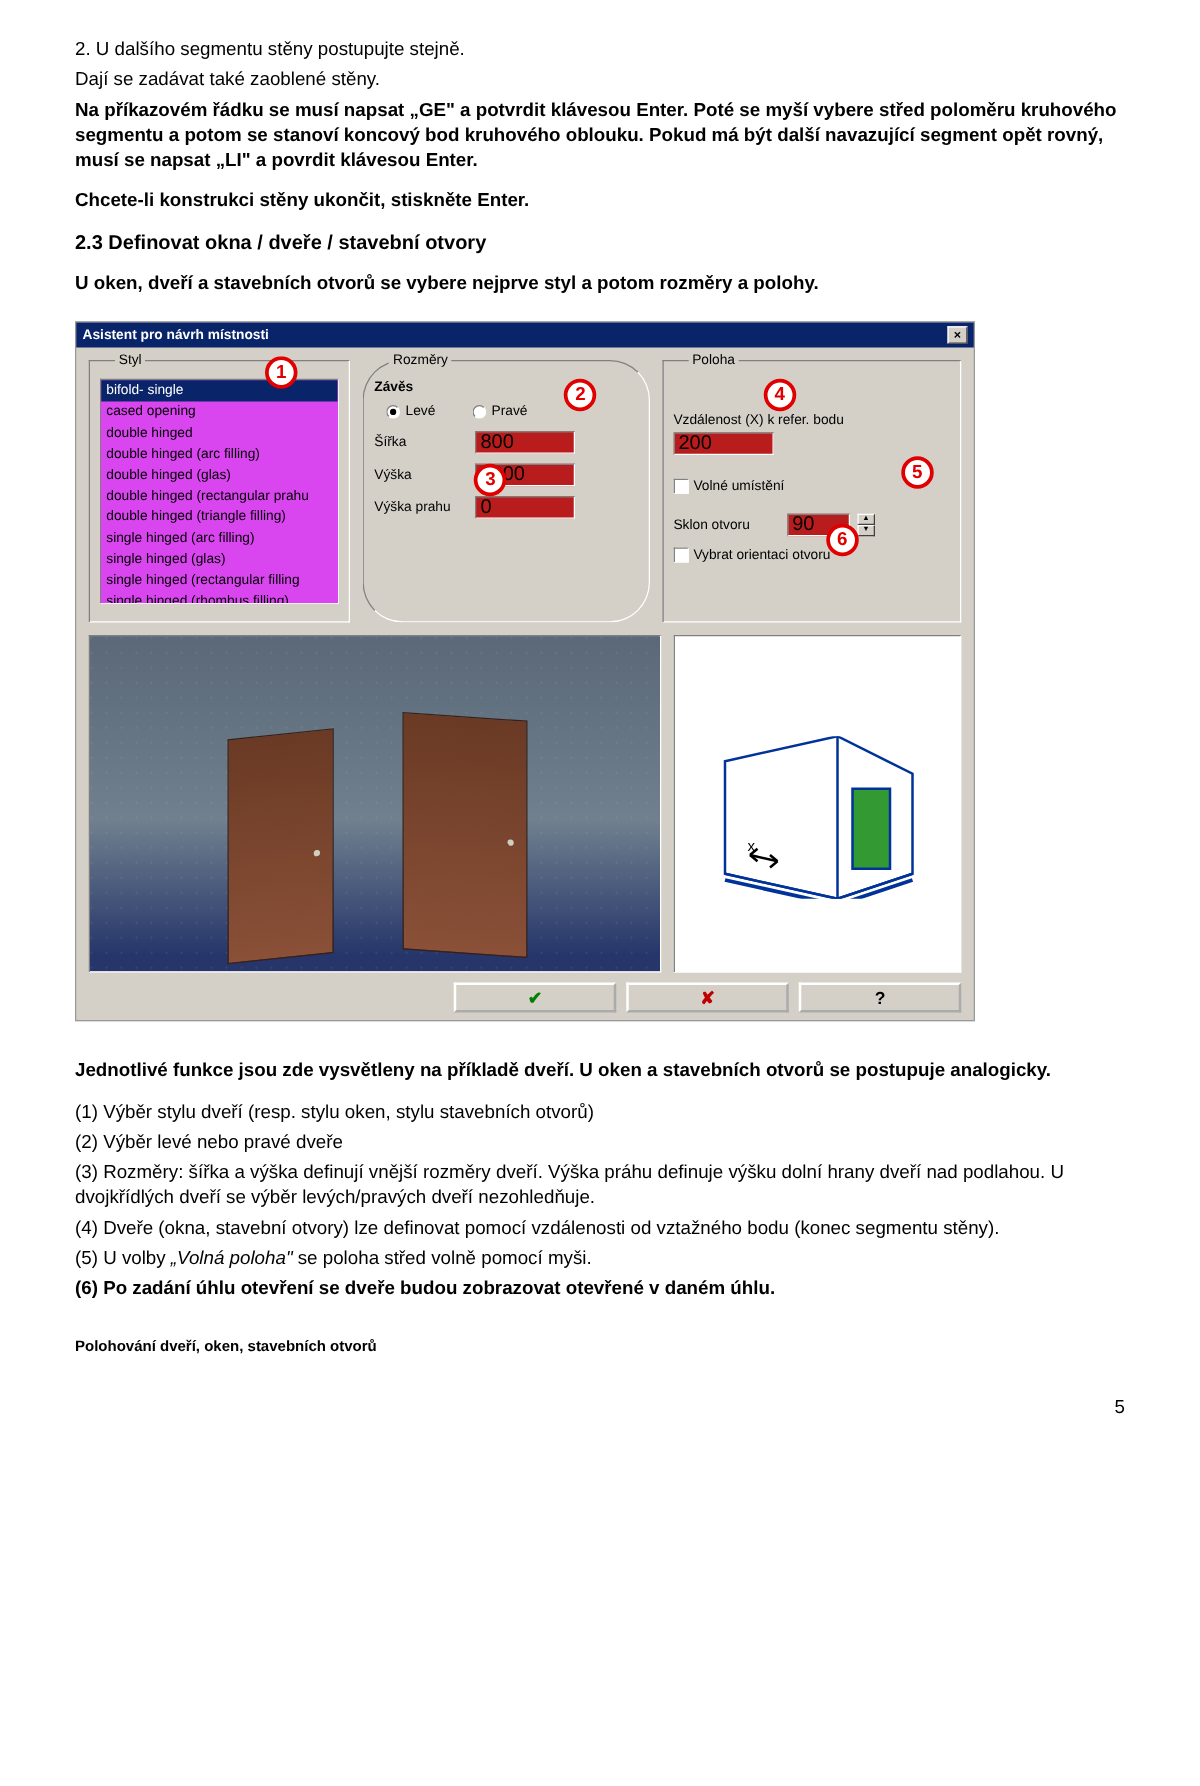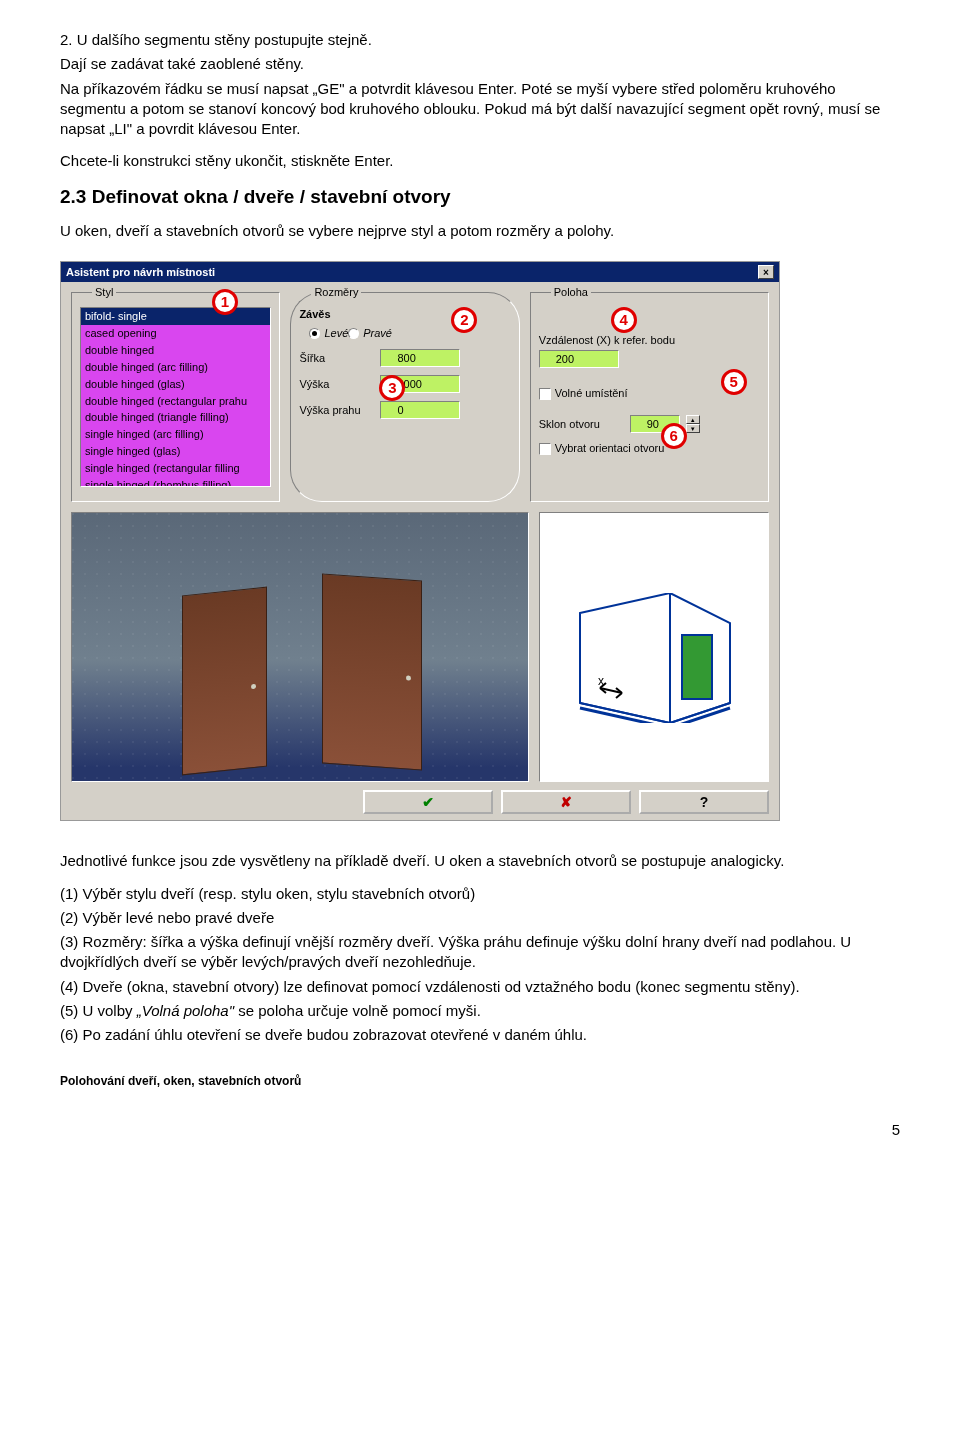--- a/index.html
+++ b/index.html
@@ -5,24 +5,24 @@
   * { box-sizing: border-box; margin: 0; padding: 0; }
   body {
     font-family: Arial, Helvetica, sans-serif;
     background: #fff;
     color: #000;
     padding: 30px 60px 30px 60px;
     width: 960px;
     font-size: 15px;
     line-height: 1.35;
   }
-  .para { margin-bottom: 12px; }
+  .para { margin-bottom: 12px; font-weight: bold; }
   .para-tight { margin-bottom: 4px; }
   h2.section-heading {
-    font-size: 19px;
+    font-size: 16px;
     font-weight: bold;
     margin: 12px 0 12px 0;
   }
   .screenshot-wrap {
     margin: 20px 0 30px 0;
   }
   
   .dialog {
     width: 720px;
     border: 1px solid #999;
@@ -81,26 +81,26 @@
   }
   .listbox .lbitem { padding:1px 4px; white-space:nowrap; }
   .listbox .lbitem.selected { background:#0a246a; color:#fff; }
   .field-row {
     display:flex; align-items:center; gap:6px; margin: 8px 0;
   }
   .field-row label { width: 75px; font-size:11px; }
   .winput {
     border:1px solid #808080;
     border-right-color:#fff; border-bottom-color:#fff;
-    background:#bef264; font-size:11px; padding:1px 16px;
+    background:#b91c1c; font-size:16px; padding:1px 3px;
     height:18px;
   }
   .winput.w80 { width:80px; }
   .winput.w50 { width:50px; }
-  .radio-row { display:flex; margin:4px 0 6px 0; padding-left:10px;font-style:italic; }
+  .radio-row { display:flex; gap:30px; margin:4px 0 6px 0; padding-left:10px; }
   .radio-opt { display:flex; align-items:center; gap:4px; font-size:11px; }
   .radio-dot {
     width:11px;height:11px;border-radius:50%;background:#fff;
     border:1px solid #808080; border-right-color:#fff; border-bottom-color:#fff;
     display:flex;align-items:center;justify-content:center;
   }
   .radio-dot.checked::after{content:"";width:5px;height:5px;background:#000;border-radius:50%;}
   .chk {
     width:12px;height:12px;background:#fff;
     border:1px solid #808080; border-right-color:#fff; border-bottom-color:#fff;
@@ -294,19 +294,19 @@
   </div>
 </div>
 </div>
 
 <p class="para">Jednotlivé funkce jsou zde vysvětleny na příkladě dveří. U oken a stavebních otvorů se postupuje analogicky.</p>
 <p class="para-tight">(1) Výběr stylu dveří (resp. stylu oken, stylu stavebních otvorů)</p>
 <p class="para-tight">(2) Výběr levé nebo pravé dveře</p>
 <p class="para-tight">(3) Rozměry: šířka a výška definují vnější rozměry dveří. Výška práhu definuje výšku dolní hrany dveří nad podlahou. U dvojkřídlých dveří se výběr levých/pravých dveří nezohledňuje.</p>
 <p class="para-tight">(4) Dveře (okna, stavební otvory) lze definovat pomocí vzdálenosti od vztažného bodu (konec segmentu stěny).</p>
 <p class="para-tight">
-  <span>(5) U volby </span><em class="ital">„Volná poloha"</em><span> se poloha určuje volně pomocí myši.</span>
+  <span>(5) U volby </span><em class="ital">„Volná poloha"</em><span> se poloha střed volně pomocí myši.</span>
 </p>
 <p class="para">(6) Po zadání úhlu otevření se dveře budou zobrazovat otevřené v daném úhlu.</p>
 
 <p class="bold-heading">Polohování dveří, oken, stavebních otvorů</p>
 
 <p class="page-num">5</p>
 
 </body></html>

